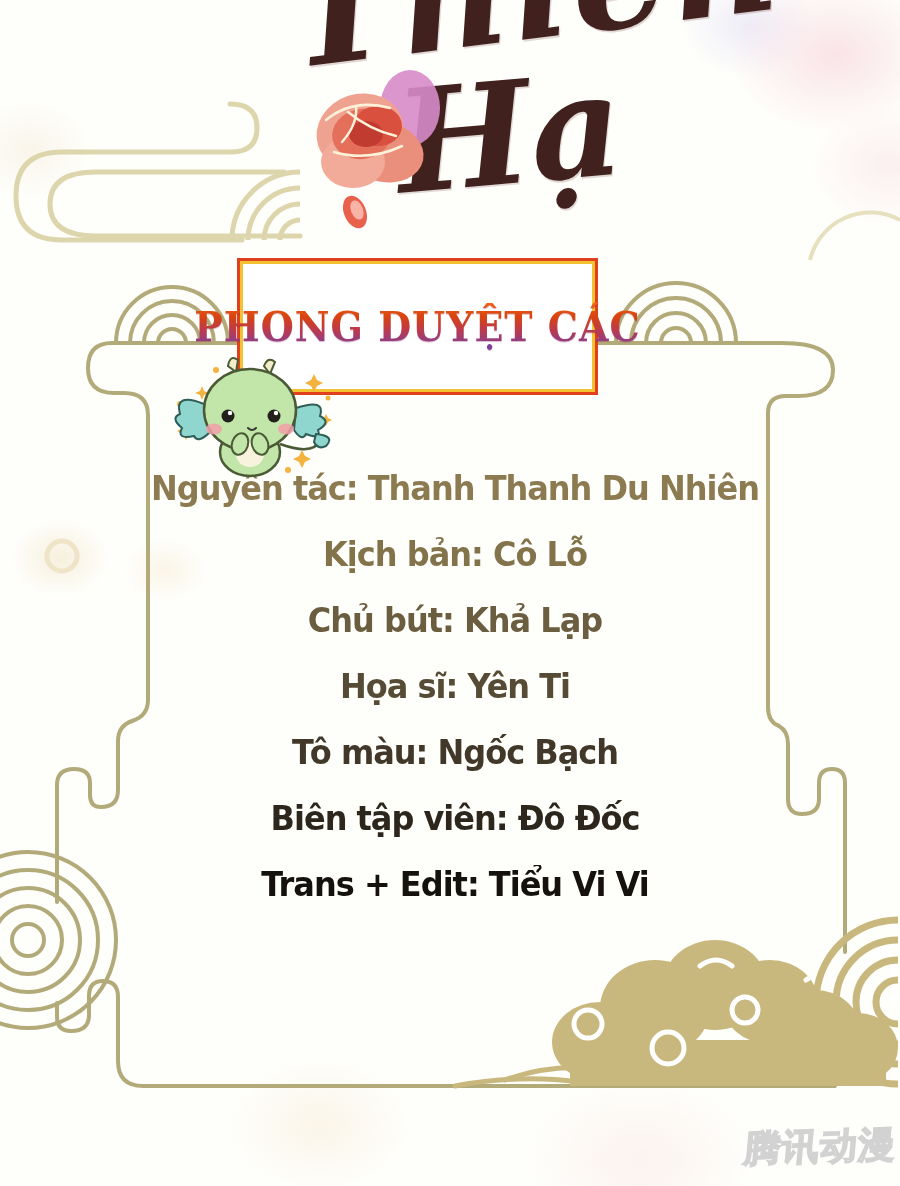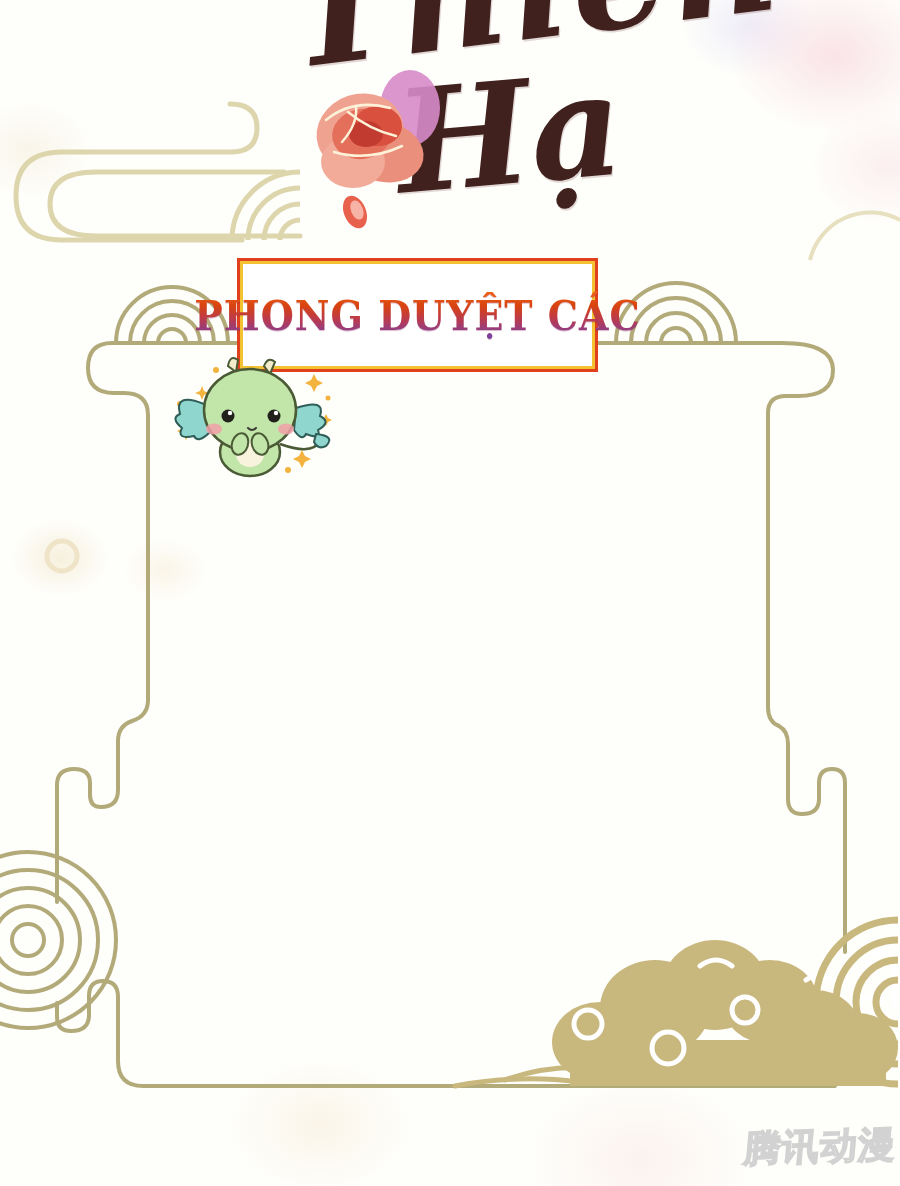--- a/index.html
+++ b/index.html
@@ -13,21 +13,21 @@
       radial-gradient(70px 55px at 60px 558px, rgba(243,232,205,.65), transparent 70%),
       radial-gradient(60px 45px at 165px 570px, rgba(246,236,212,.5), transparent 70%),
       radial-gradient(130px 95px at 320px 1125px, rgba(247,236,214,.5), transparent 70%),
       radial-gradient(160px 115px at 640px 1160px, rgba(248,226,220,.4), transparent 70%),
       radial-gradient(90px 70px at 30px 150px, rgba(244,236,216,.5), transparent 70%),
       #fefefb;
   }
   svg{display:block;}
   .decor-svg{position:absolute;left:0;top:0;z-index:1;}
   .studio-box{
-    position:absolute;left:237px;top:258px;width:361px;height:114px;z-index:2;
+    position:absolute;left:237px;top:258px;width:361px;height:137px;z-index:2;
     background:#fff;border:3px solid #e0401c;box-shadow:inset 0 0 0 3px #f2c233;
     box-sizing:border-box;display:flex;align-items:center;justify-content:center;
   }
   .studio-label{
     font-family:"DejaVu Serif",serif;font-weight:bold;font-size:38px;letter-spacing:1px;
     background:linear-gradient(180deg,#f0641a 0%,#d8430f 30%,#bb3a4e 58%,#7d3f9e 92%);
     -webkit-background-clip:text;background-clip:text;color:transparent;
     filter:drop-shadow(0 1px 0 rgba(120,0,60,.25));
     transform:scaleY(1.08);white-space:nowrap;
   }
@@ -199,16 +199,25 @@
     <circle cx="62" cy="61" r="2.2" fill="#fff"></circle>
     <circle cx="108" cy="61" r="2.2" fill="#fff"></circle>
     <ellipse cx="46" cy="77" rx="8" ry="5.5" fill="#f2a0a8" opacity="0.85"></ellipse>
     <ellipse cx="118" cy="77" rx="8" ry="5.5" fill="#f2a0a8" opacity="0.85"></ellipse>
     <path d="M 80 76 Q 84 80 88 76" stroke="#3a3a30" stroke-width="2" fill="none" stroke-linecap="round"></path>
 
     <ellipse cx="72" cy="92" rx="8" ry="11" fill="#c2e5a9" stroke="#4a5a35" stroke-width="2" transform="rotate(18 72 92)"></ellipse>
     <ellipse cx="92" cy="92" rx="8" ry="11" fill="#c2e5a9" stroke="#4a5a35" stroke-width="2" transform="rotate(-18 92 92)"></ellipse>
   </svg>
 
+  <div class="credits">
+    <div class="credit-line" style="color: rgb(140, 123, 81);">Nguyên tác: Thanh Thanh Du Nhiên</div>
+    <div class="credit-line" style="color: rgb(131, 115, 74);">Kịch bản: Cô Lỗ</div>
+    <div class="credit-line" style="color: rgb(107, 93, 63);">Chủ bút: Khả Lạp</div>
+    <div class="credit-line" style="color: rgb(86, 75, 52);">Họa sĩ: Yên Ti</div>
+    <div class="credit-line" style="color: rgb(65, 56, 41);">Tô màu: Ngốc Bạch</div>
+    <div class="credit-line" style="color: rgb(44, 38, 29);">Biên tập viên: Đô Đốc</div>
+    <div class="credit-line" style="color: rgb(21, 18, 14);">Trans + Edit: Tiểu Vi Vi</div>
+  </div>
 
   <div class="watermark">腾讯动漫</div>
 
 </div>
 
 </body></html>

